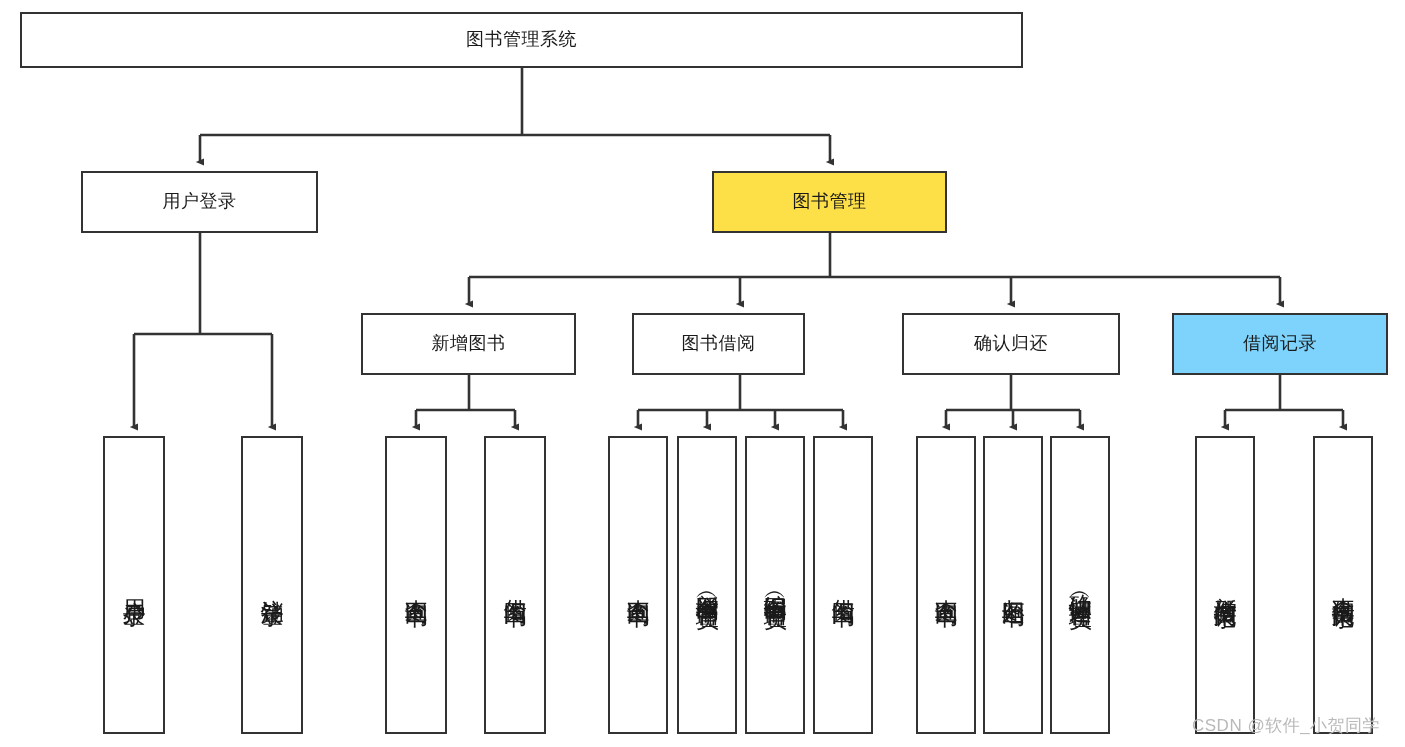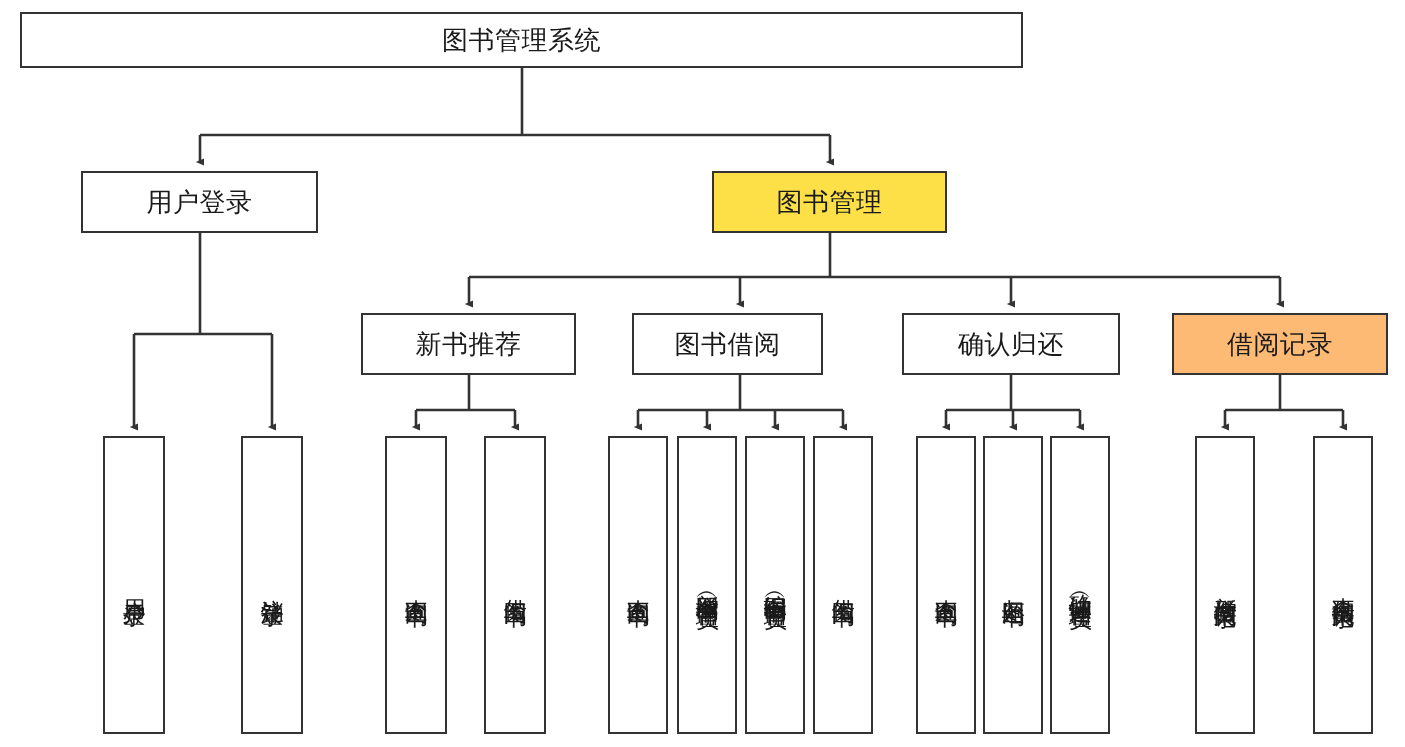--- a/index.html
+++ b/index.html
@@ -36,21 +36,21 @@
     justify-content: center;
     color: #1a1a1a;
   }
   .node-label {
     display: block;
     text-align: center;
     line-height: 1.18;
     white-space: pre;
   }
   .node.horizontal .node-label {
-    font-size: 26px;
+    font-size: 18px;
     letter-spacing: 0.5px;
   }
   .node.vertical {
     align-items: center;
     justify-content: center;
   }
   .node.vertical .node-label {
     writing-mode: vertical-rl;
     text-orientation: upright;
     font-size: 23px;
@@ -120,29 +120,29 @@
       <div class="node horizontal" style="left: 20px; top: 12px; width: 1003px; height: 56px; border-color: rgb(51, 51, 51); background: rgb(255, 255, 255); color: rgb(26, 26, 26);">
         <span class="node-label">图书管理系统</span>
       </div>
       <div class="node horizontal" style="left: 81px; top: 171px; width: 237px; height: 62px; border-color: rgb(51, 51, 51); background: rgb(255, 255, 255); color: rgb(26, 26, 26);">
         <span class="node-label">用户登录</span>
       </div>
       <div class="node horizontal" style="left: 712px; top: 171px; width: 235px; height: 62px; border-color: rgb(51, 51, 51); background: #fde047; color: rgb(26, 26, 26);">
         <span class="node-label">图书管理</span>
       </div>
       <div class="node horizontal" style="left: 361px; top: 313px; width: 215px; height: 62px; border-color: rgb(51, 51, 51); background: rgb(255, 255, 255); color: rgb(26, 26, 26);">
-        <span class="node-label">新书推荐</span>
+        <span class="node-label">新增图书</span>
       </div>
-      <div class="node horizontal" style="left: 632px; top: 313px; width: 191px; height: 62px; border-color: rgb(51, 51, 51); background: rgb(255, 255, 255); color: rgb(26, 26, 26);">
+      <div class="node horizontal" style="left: 632px; top: 313px; width: 173px; height: 62px; border-color: rgb(51, 51, 51); background: rgb(255, 255, 255); color: rgb(26, 26, 26);">
         <span class="node-label">图书借阅</span>
       </div>
       <div class="node horizontal" style="left: 902px; top: 313px; width: 218px; height: 62px; border-color: rgb(51, 51, 51); background: rgb(255, 255, 255); color: rgb(26, 26, 26);">
         <span class="node-label">确认归还</span>
       </div>
-      <div class="node horizontal" style="left: 1172px; top: 313px; width: 216px; height: 62px; border-color: rgb(51, 51, 51); background: #fdba74; color: rgb(26, 26, 26);">
+      <div class="node horizontal" style="left: 1172px; top: 313px; width: 216px; height: 62px; border-color: rgb(51, 51, 51); background: #7dd3fc; color: rgb(26, 26, 26);">
         <span class="node-label">借阅记录</span>
       </div>
       <div class="node vertical" style="left: 103px; top: 436px; width: 62px; height: 298px; border-color: rgb(51, 51, 51); background: rgb(255, 255, 255); color: rgb(26, 26, 26);">
         <span class="node-label">用户登录</span>
       </div>
       <div class="node vertical" style="left: 241px; top: 436px; width: 62px; height: 298px; border-color: rgb(51, 51, 51); background: rgb(255, 255, 255); color: rgb(26, 26, 26);">
         <span class="node-label">注销登录</span>
       </div>
       <div class="node vertical" style="left: 385px; top: 436px; width: 62px; height: 298px; border-color: rgb(51, 51, 51); background: rgb(255, 255, 255); color: rgb(26, 26, 26);">
         <span class="node-label">查询图书</span>
@@ -172,13 +172,14 @@
         <span class="node-label">确认归还（管理员）</span>
       </div>
       <div class="node vertical" style="left: 1195px; top: 436px; width: 60px; height: 298px; border-color: rgb(51, 51, 51); background: rgb(255, 255, 255); color: rgb(26, 26, 26);">
         <span class="node-label">新增借阅记录</span>
       </div>
       <div class="node vertical" style="left: 1313px; top: 436px; width: 60px; height: 298px; border-color: rgb(51, 51, 51); background: rgb(255, 255, 255); color: rgb(26, 26, 26);">
         <span class="node-label">查询借阅记录</span>
       </div>
     </div>
 
+  <div id="watermark">CSDN @软件_小贺同学</div>
 </div>
 
 </body></html>

